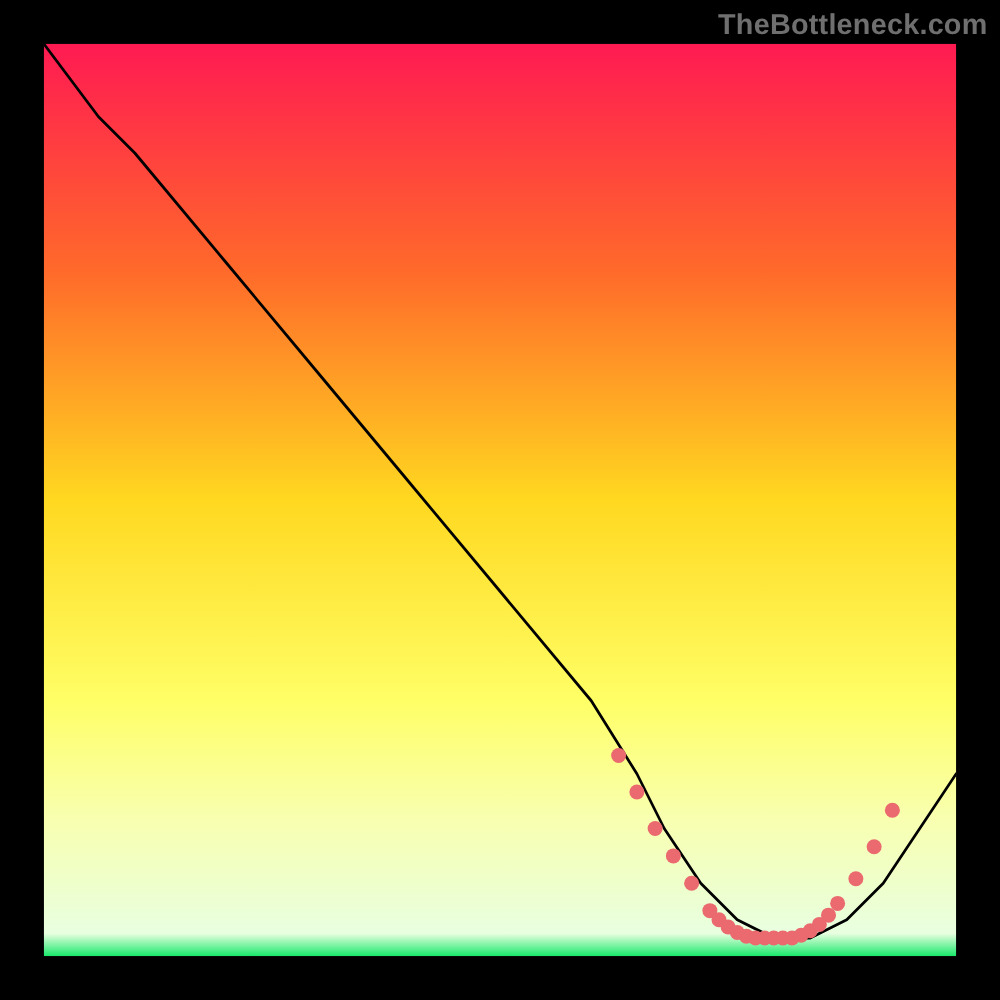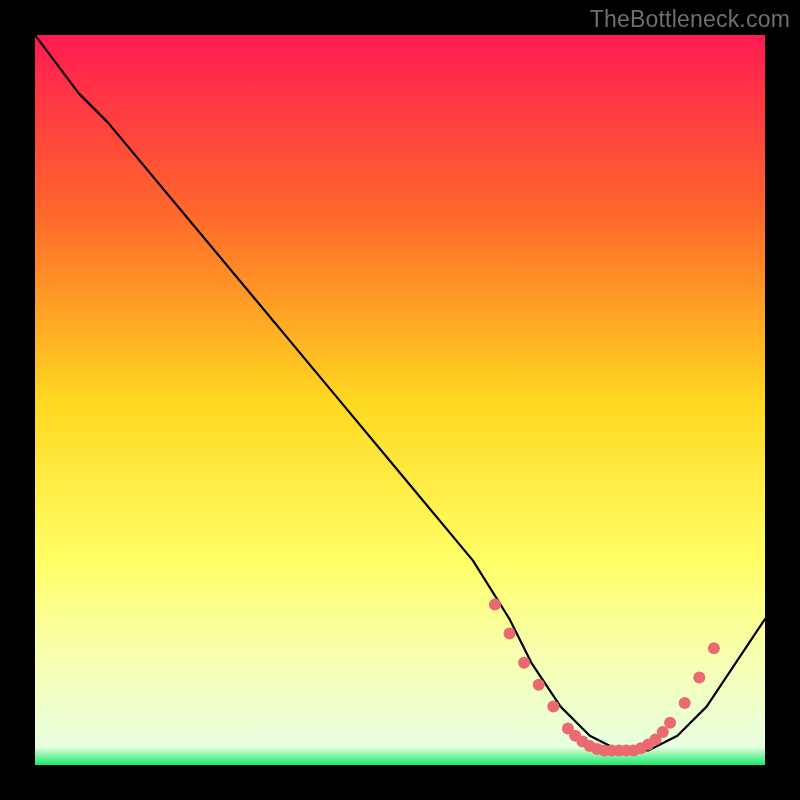--- a/index.html
+++ b/index.html
@@ -28,21 +28,21 @@
     display: block;
     width: 730px;
     height: 730px;
   }
   .watermark {
     position: absolute;
     top: 6px;
     right: 10px;
     color: #6f6f6f;
     font-size: 23px;
-    font-weight: 400;
+    font-weight: 700;
     letter-spacing: 0.2px;
     user-select: none;
   }
 </style>
 </head>
 <body>
 <div class="stage">
 
   <div class="watermark">TheBottleneck.com</div>
 

